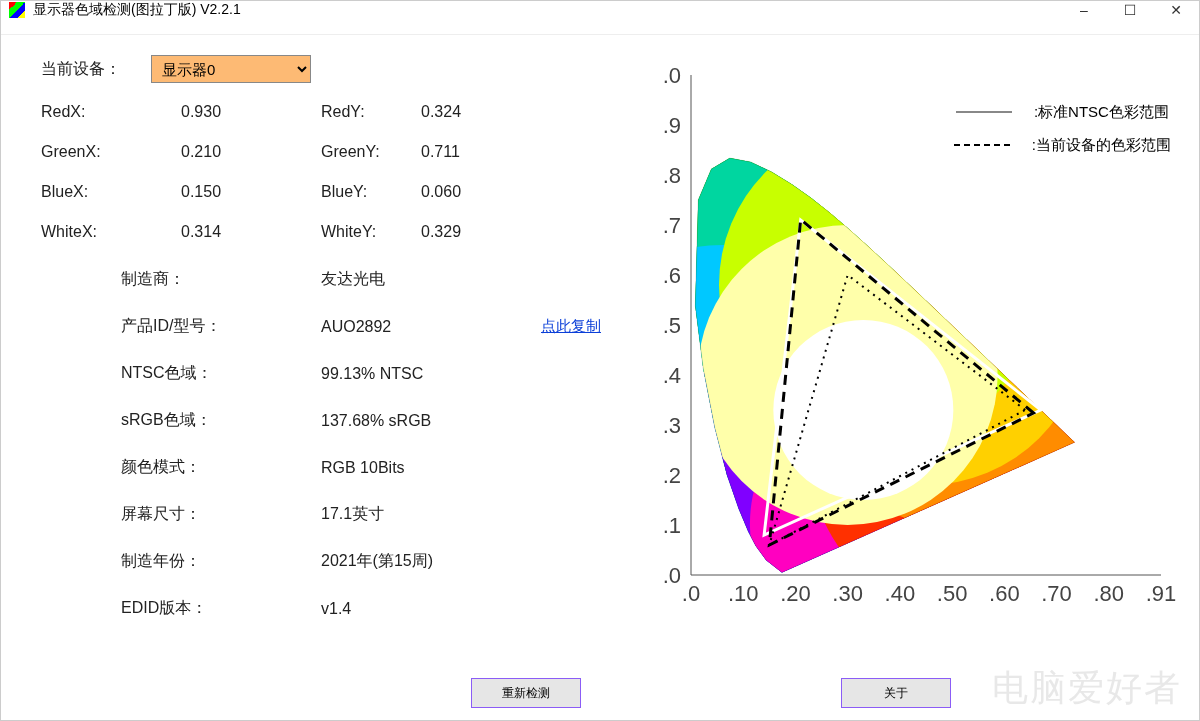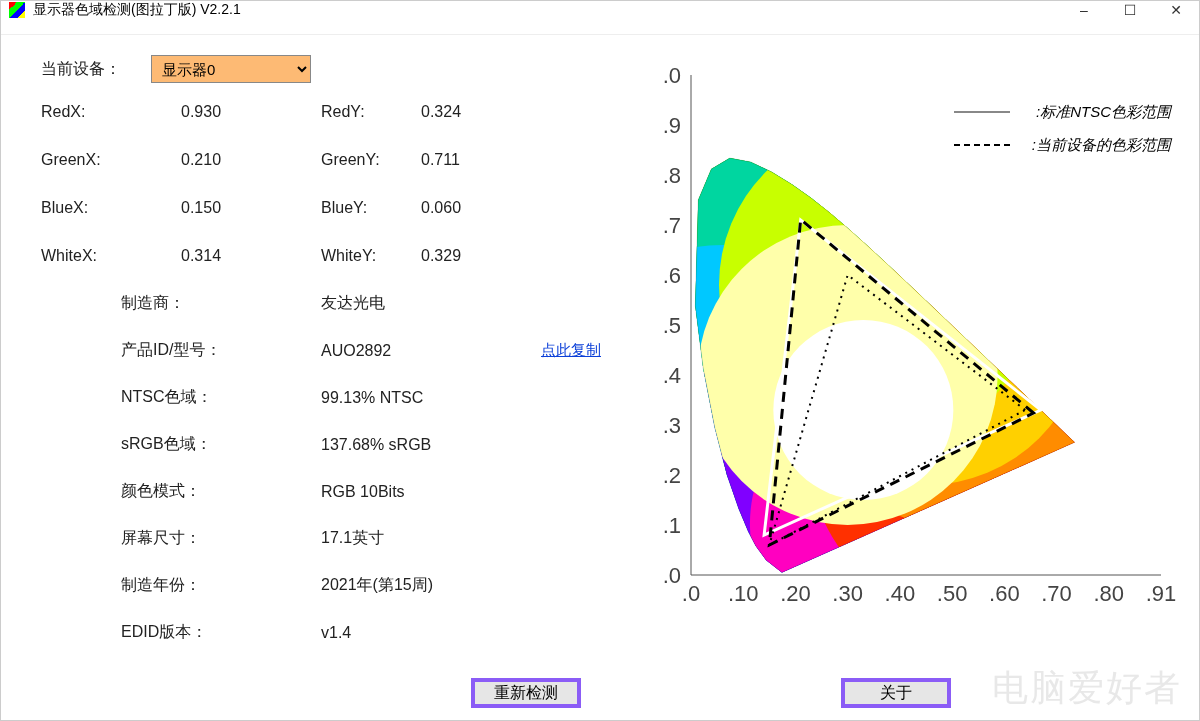--- a/index.html
+++ b/index.html
@@ -32,41 +32,41 @@
   .device-row { display:flex; align-items:center; margin-bottom: 20px;}
   .label { width: 110px; }
   select.device {
     width: 160px; height: 28px; font-size: 15px;
     border:1px solid #888; background:#fdba74;
     padding: 0 6px;
   }
   .chroma-grid {
     display:grid;
     grid-template-columns: 140px 140px 100px 140px;
-    row-gap: 30px;
+    row-gap: 22px;
     margin-bottom: 28px;
   }
   .info-grid {
     margin-left: 80px;
     display:grid;
     grid-template-columns: 200px 220px auto;
     row-gap: 26px;
     align-items:center;
   }
   .copy-link { color:#0b3fd8; text-decoration: underline; cursor:pointer; font-size:15px;}
   .buttons-row { display:flex; gap: 260px; justify-content:center; margin-top: 8px; padding-left: 200px;}
   button.action {
-    width: 110px; height: 30px; font-size:16px;
-    background:#e6e6e6; border:4px solid #8b5cf6; cursor:pointer;
+    width: 110px; height: 30px; font-size:12px;
+    background:#e6e6e6; border:1px solid #8b5cf6; cursor:pointer;
   }
   .right-panel { flex:1; position:relative; }
   .chart-wrap { position:relative; width: 540px; height: 560px; }
   svg.cie { position:absolute; top:0; left:0; }
   .legend { position:absolute; top: 36px; right: 8px; text-align:right; font-size:15px; line-height:2.2; background: rgba(255,255,255,0); padding:4px 2px; z-index:5;}
-  .legend-row { display:flex; align-items:center; justify-content:space-between; gap:22px;font-style:italic;}
+  .legend-row { display:flex; align-items:center; justify-content:center; gap:22px;}
   .legend-line { width:56px; height:0; border-top-width:2px; border-top-color:#000; }
   .watermark {
     position:absolute; right: 18px; bottom: 8px;
     font-size: 36px; color: rgba(190,190,190,0.35);
     letter-spacing:2px; font-weight:500; pointer-events:none;
   }
   .ytick { font-size:22px; fill:#444; font-family: Arial; }
   .xtick { font-size:22px; fill:#444; font-family: Arial; }
 </style>
 </head>

